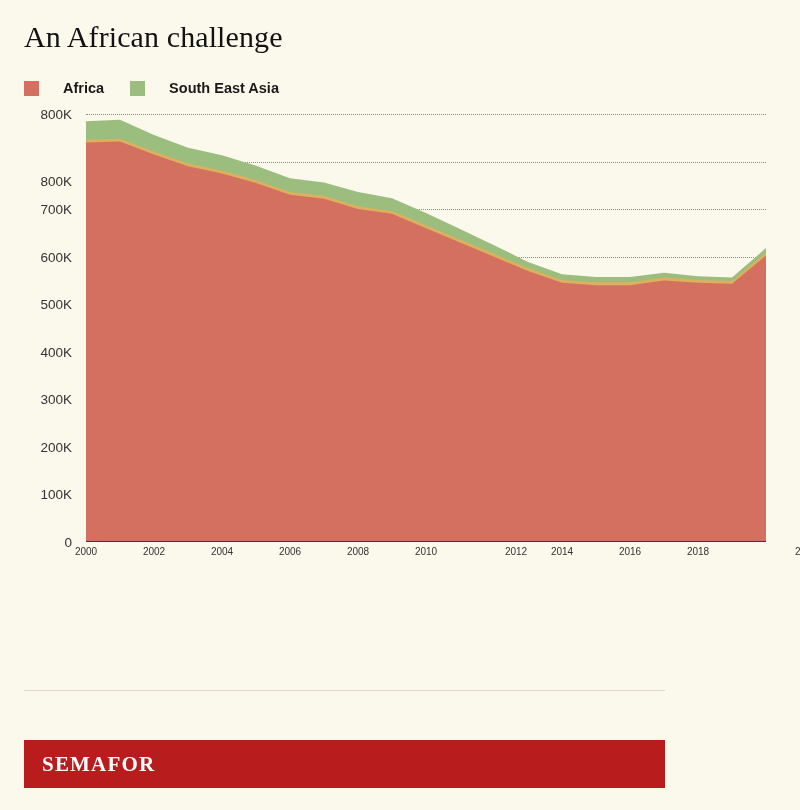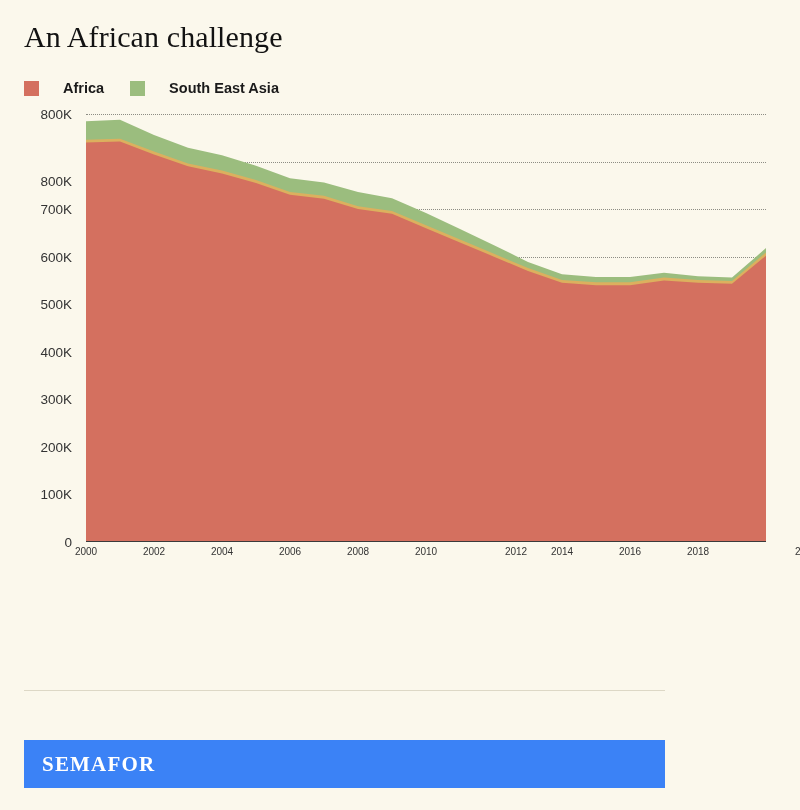--- a/index.html
+++ b/index.html
@@ -141,21 +141,21 @@
     top: 690px;
     border-top: 1px solid #ddd8c6;
     height: 0;
   }
   .brandbar {
     position: absolute;
     left: 24px;
     right: 24px;
     top: 740px;
     height: 48px;
-    background: #3b82f6;
+    background: #b91c1c;
     display: flex;
     align-items: center;
   }
   .brandmark {
     color: #ffffff;
     font-family: "Liberation Serif", serif;
     font-weight: 700;
     font-size: 21px;
     letter-spacing: 1.2px;
     padding-left: 18px;

